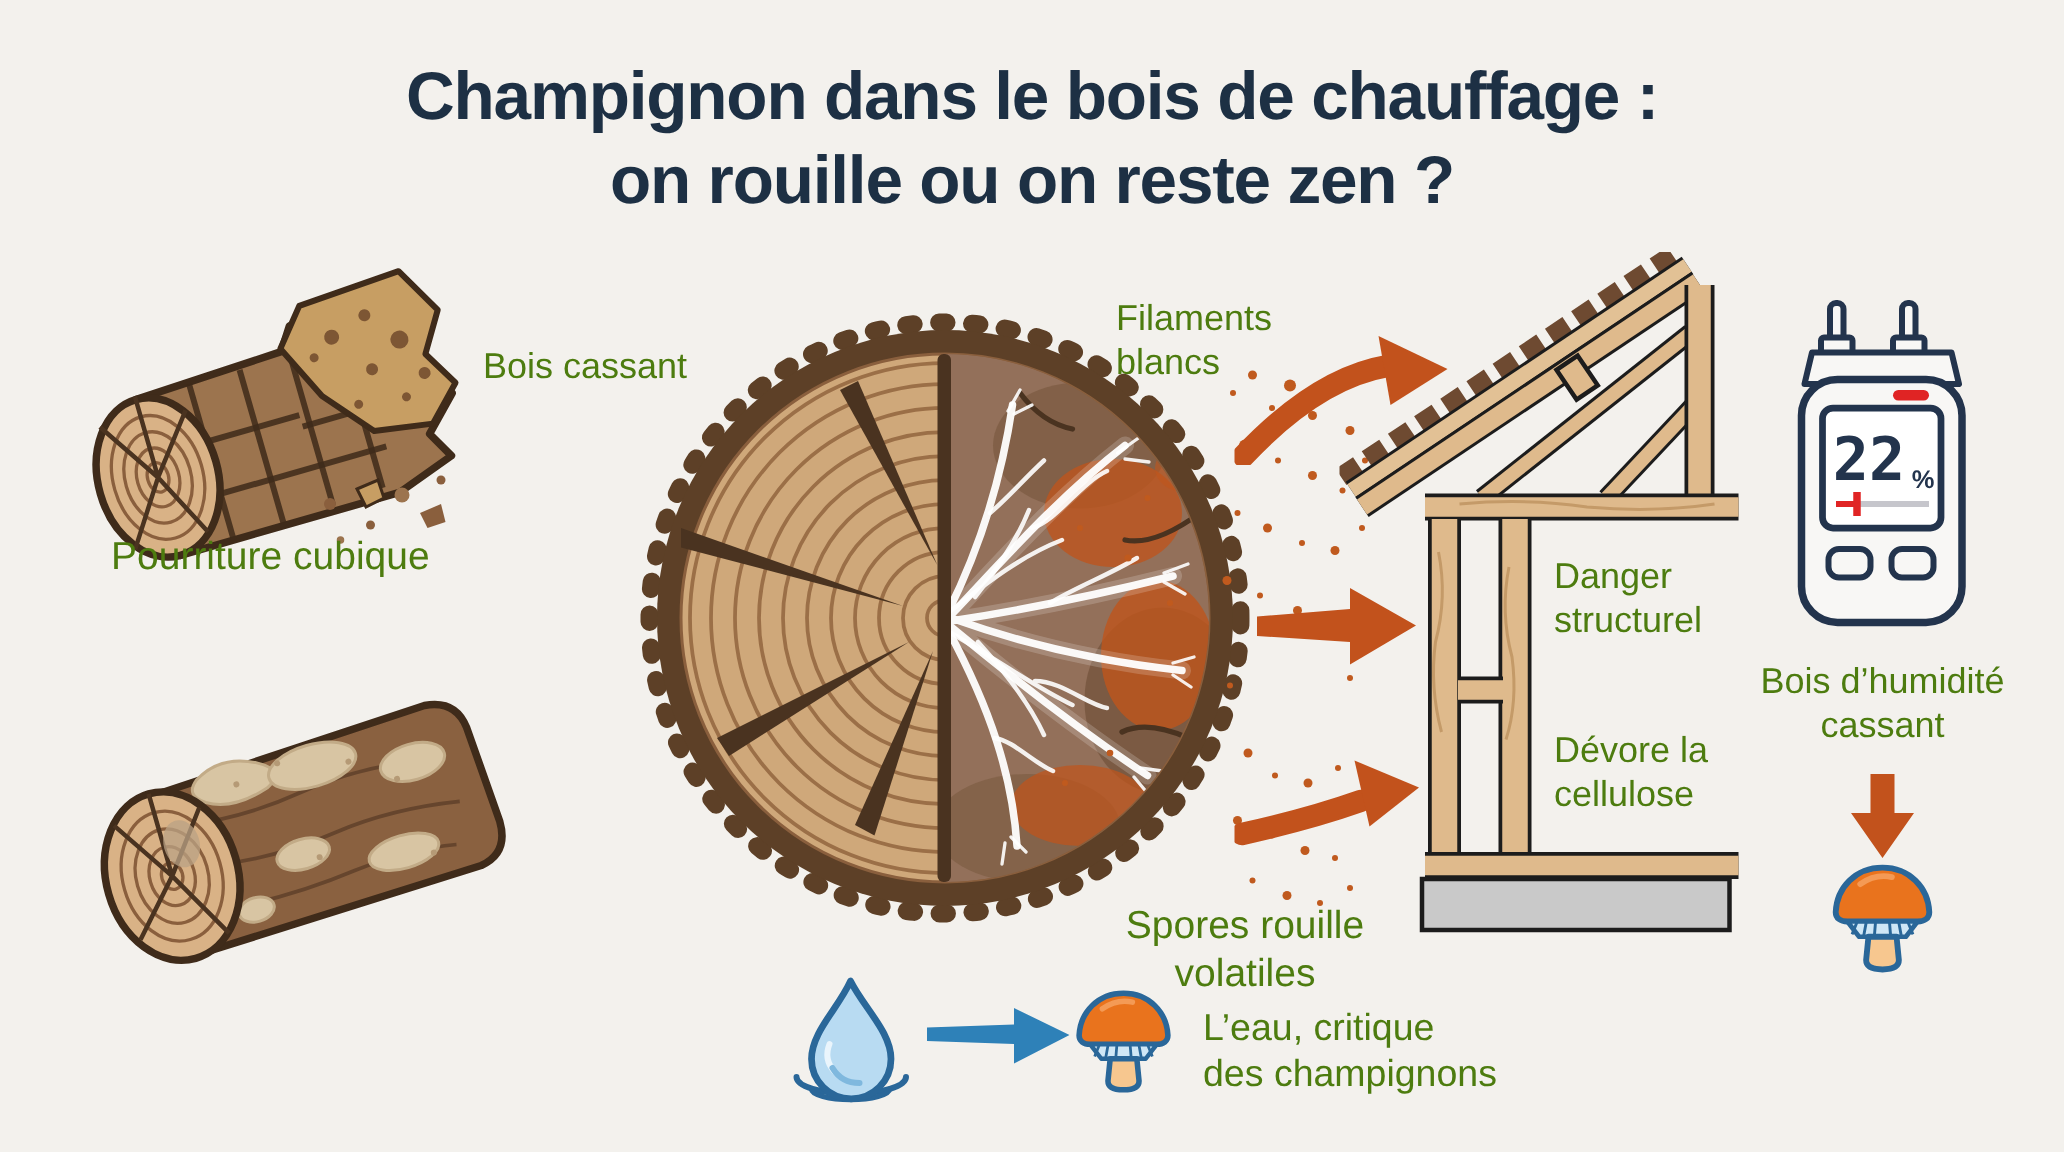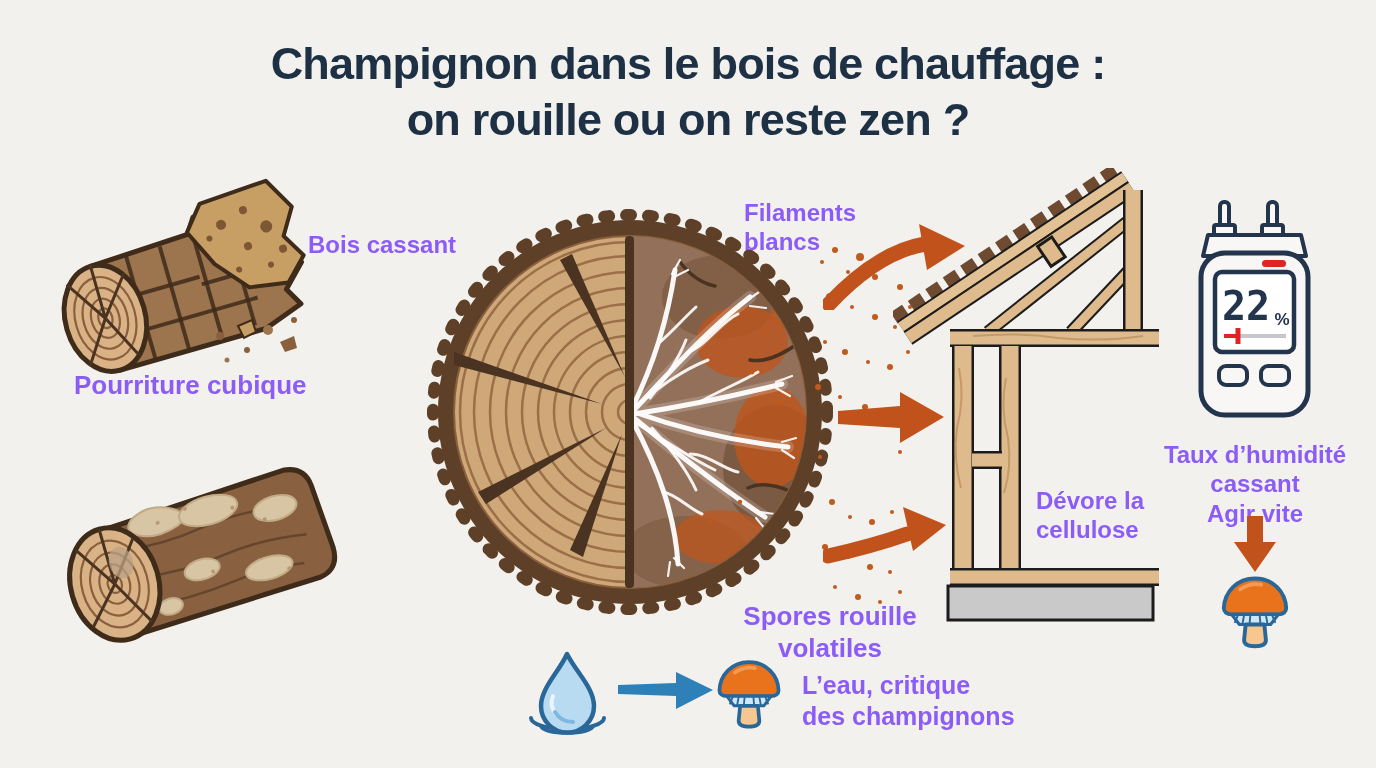--- a/index.html
+++ b/index.html
@@ -1,21 +1,21 @@
 <!DOCTYPE html>
 <html><head>
 <meta charset="utf-8">
 <style>
   html,body{margin:0;padding:0;background:#f3f1ed;}
   .canvas{position:relative;width:1376px;height:768px;background:#f3f1ed;overflow:hidden;
           font-family:"Liberation Sans",sans-serif;}
   .abs{position:absolute;}
   .title{position:absolute;left:0;top:36px;width:100%;text-align:center;
          font-weight:700;font-size:45px;line-height:1.24;color:#1d3044;letter-spacing:-0.8px;}
-  .label{position:absolute;font-weight:700;font-size:24px;line-height:1.22;color:#8b5cf6;}
+  .label{position:absolute;font-weight:400;font-size:24px;line-height:1.22;color:#4d7c0f;}
   .label.ctr{text-align:center;}
   .label.big{font-size:26px;}
   .label.md{font-size:25px;}
   svg{display:block;}
 </style>
 </head>
 <body>
 
 <div class="canvas">
 
@@ -65,24 +65,24 @@
       <circle cx="178" cy="158" r="4" fill="#8a5f3d"></circle>
       <polygon points="196,148 210,142 214,154 202,160" fill="#c79e63" stroke="#3f2b1a" stroke-width="2"></polygon>
       <circle cx="226" cy="152" r="5" fill="#9c744e"></circle>
       <polygon points="238,164 252,158 255,170 243,174" fill="#8a5f3d"></polygon>
       <circle cx="205" cy="172" r="3" fill="#8a5f3d"></circle>
         <circle cx="252" cy="142" r="3" fill="#8a5f3d"></circle>
       <circle cx="185" cy="182" r="2.5" fill="#9c744e"></circle>
     </g>
   </svg>
 
-  <div class="label" style="left:308px;top:230px">
+  <div class="label" style="left:322px;top:230px">
     <div>Bois cassant</div>
   </div>
-  <div class="label big" style="left:74px;top:370px">Pourriture cubique</div>
+  <div class="label big" style="left:74px;top:355px">Pourriture cubique</div>
 
   <svg class="abs" style="left:48px;top:455px" width="305" height="200" viewBox="0 0 305 200">
     <g transform="rotate(-16 150 100)">
       <path d="M62,50 L255,42 Q276,44 278,64 L282,130 Q282,152 262,155 L62,160 Z" fill="#8a6140" stroke="#3f2b1a" stroke-width="5" stroke-linejoin="round"></path>
       <path d="M80,75 q40,6 80,0 q40,-6 85,2 M85,105 q45,8 90,2 q40,-5 85,3 M80,135 q50,6 100,0 q40,-4 70,2" fill="none" stroke="#5c3e28" stroke-width="2.5" opacity="0.8"></path>
       <g fill="#d8c5a3" stroke="#c2ab87" stroke-width="2">
         <path d="M95,48 q20,-12 42,0 q18,10 2,18 q-26,8 -42,-2 q-12,-8 -2,-16 Z"></path>
         <ellipse cx="172" cy="60" rx="30" ry="14"></ellipse>
         <ellipse cx="237" cy="76" rx="22" ry="12"></ellipse>
         <ellipse cx="150" cy="115" rx="18" ry="10"></ellipse>
@@ -285,20 +285,24 @@
       <line x1="79" y1="292" x2="109" y2="292" stroke="#1c1c1c" stroke-width="18"></line>
       <line x1="79" y1="292" x2="109" y2="292" stroke="#dfba8c" stroke-width="13"></line>
       <line x1="57" y1="409" x2="266" y2="409" stroke="#1c1c1c" stroke-width="18"></line>
       <line x1="57" y1="409" x2="266" y2="409" stroke="#dfba8c" stroke-width="13"></line>
       <path d="M66,200 q6,30 -2,60 q-4,30 4,60 M113,210 q-6,30 2,60 q4,30 -4,55" fill="none" stroke="#c49a68" stroke-width="2"></path>
       <path d="M80,168 q45,-4 85,2 q45,4 85,-2" fill="none" stroke="#c49a68" stroke-width="2"></path>
     </g>
     <rect x="55" y="418" width="205" height="34" fill="#c9c9c9" stroke="#1c1c1c" stroke-width="3"></rect>
   </svg>
 
+  <div class="label" style="left:1036px;top:370px">
+    <div>Danger</div>
+    <div>structurel</div>
+  </div>
   <div class="label" style="left:1036px;top:486px">
     <div>Dévore la</div>
     <div>cellulose</div>
   </div>
 
   <svg class="abs" style="left:1192px;top:198px" width="125" height="225" viewBox="0 0 125 225">
     <g fill="#f8f7f5" stroke="#23344d" stroke-width="4">
       <rect x="28" y="4" width="9" height="26" rx="4"></rect>
       <rect x="76" y="4" width="9" height="26" rx="4"></rect>
       <rect x="22" y="27" width="21" height="11" rx="2"></rect>
@@ -315,23 +319,22 @@
       <line x1="32" y1="138" x2="46" y2="138" stroke="#e02424" stroke-width="4"></line>
       <line x1="46" y1="130" x2="46" y2="146" stroke="#e02424" stroke-width="5"></line>
     </g>
     <g fill="#f8f7f5" stroke="#23344d" stroke-width="4">
       <rect x="27" y="168" width="28" height="19" rx="7"></rect>
       <rect x="69" y="168" width="28" height="19" rx="7"></rect>
     </g>
   </svg>
 
   <div class="label ctr" style="left:1150px;top:440px;width:210px">
-    <div>Taux d’humidité</div>
+    <div>Bois d’humidité</div>
     <div>cassant</div>
-    <div>Agir vite</div>
   </div>
 
   <svg class="abs" style="left:1234px;top:516px" width="42" height="56" viewBox="0 0 42 56">
     <polygon points="13,0 29,0 29,26 42,26 21,56 0,26 13,26" fill="#c2521c"></polygon>
   </svg>
 
   <svg class="abs" style="left:1216px;top:572px" width="78" height="80" viewBox="0 0 100 100">
     <use href="#mushroom"></use>
   </svg>
 

